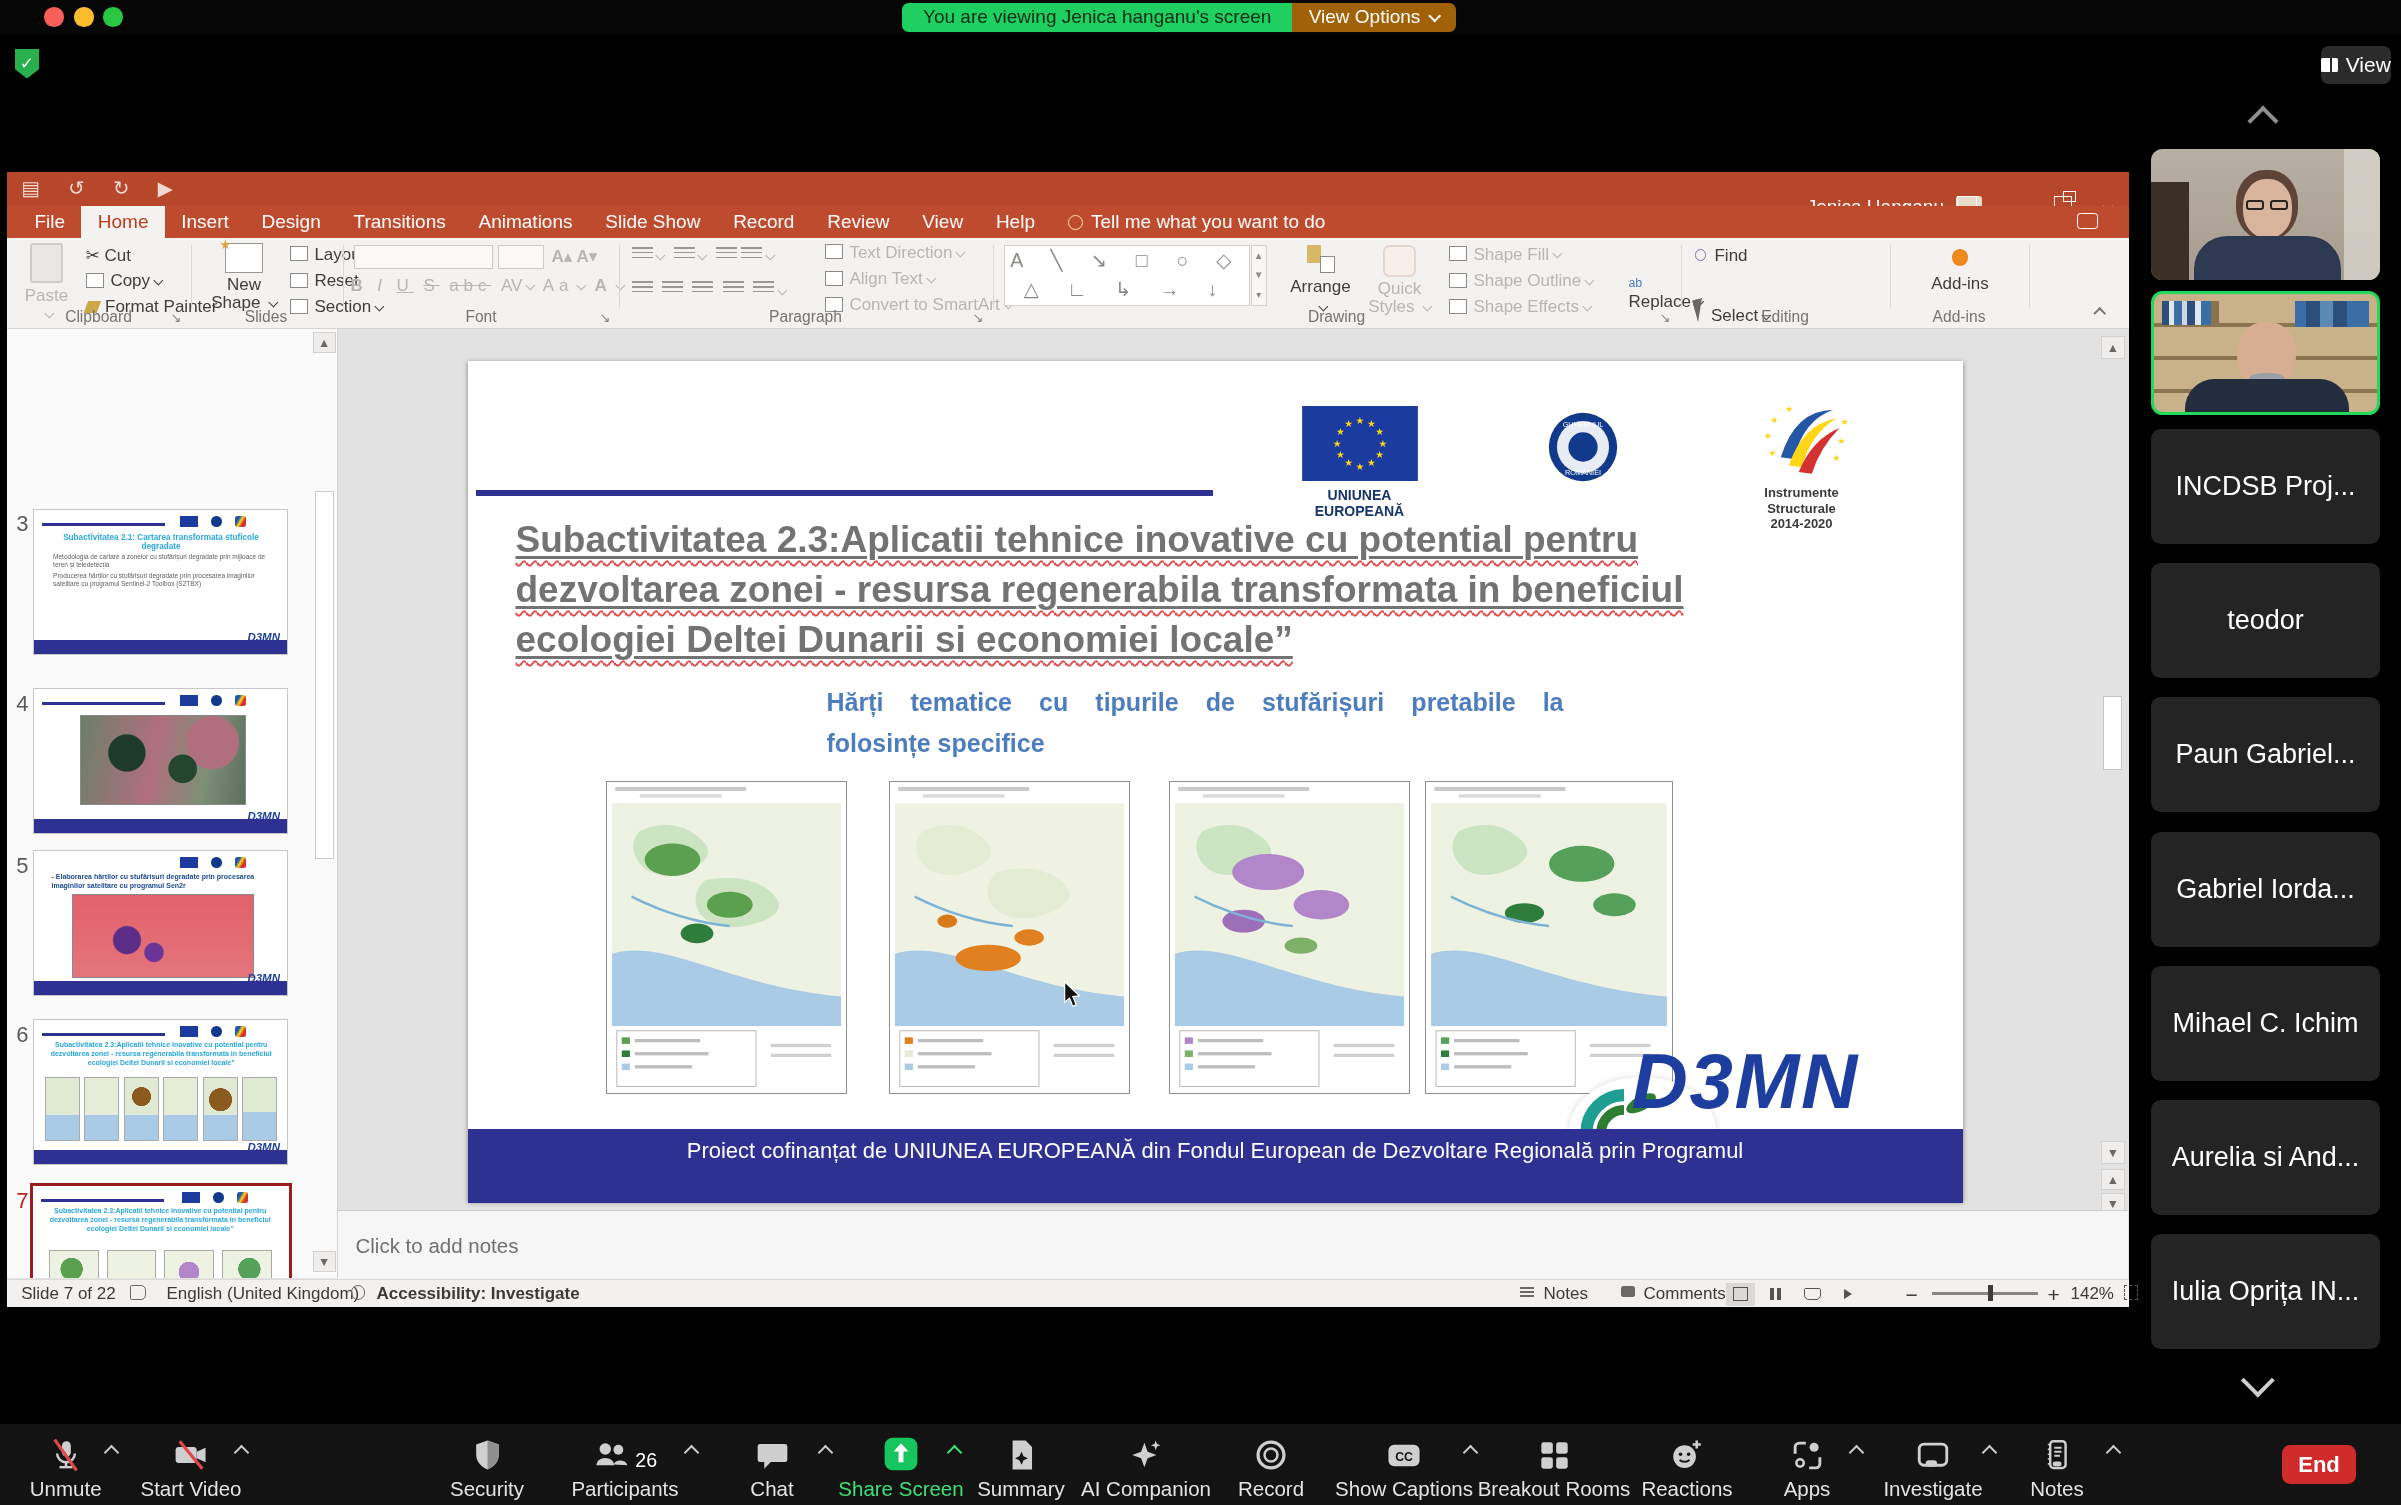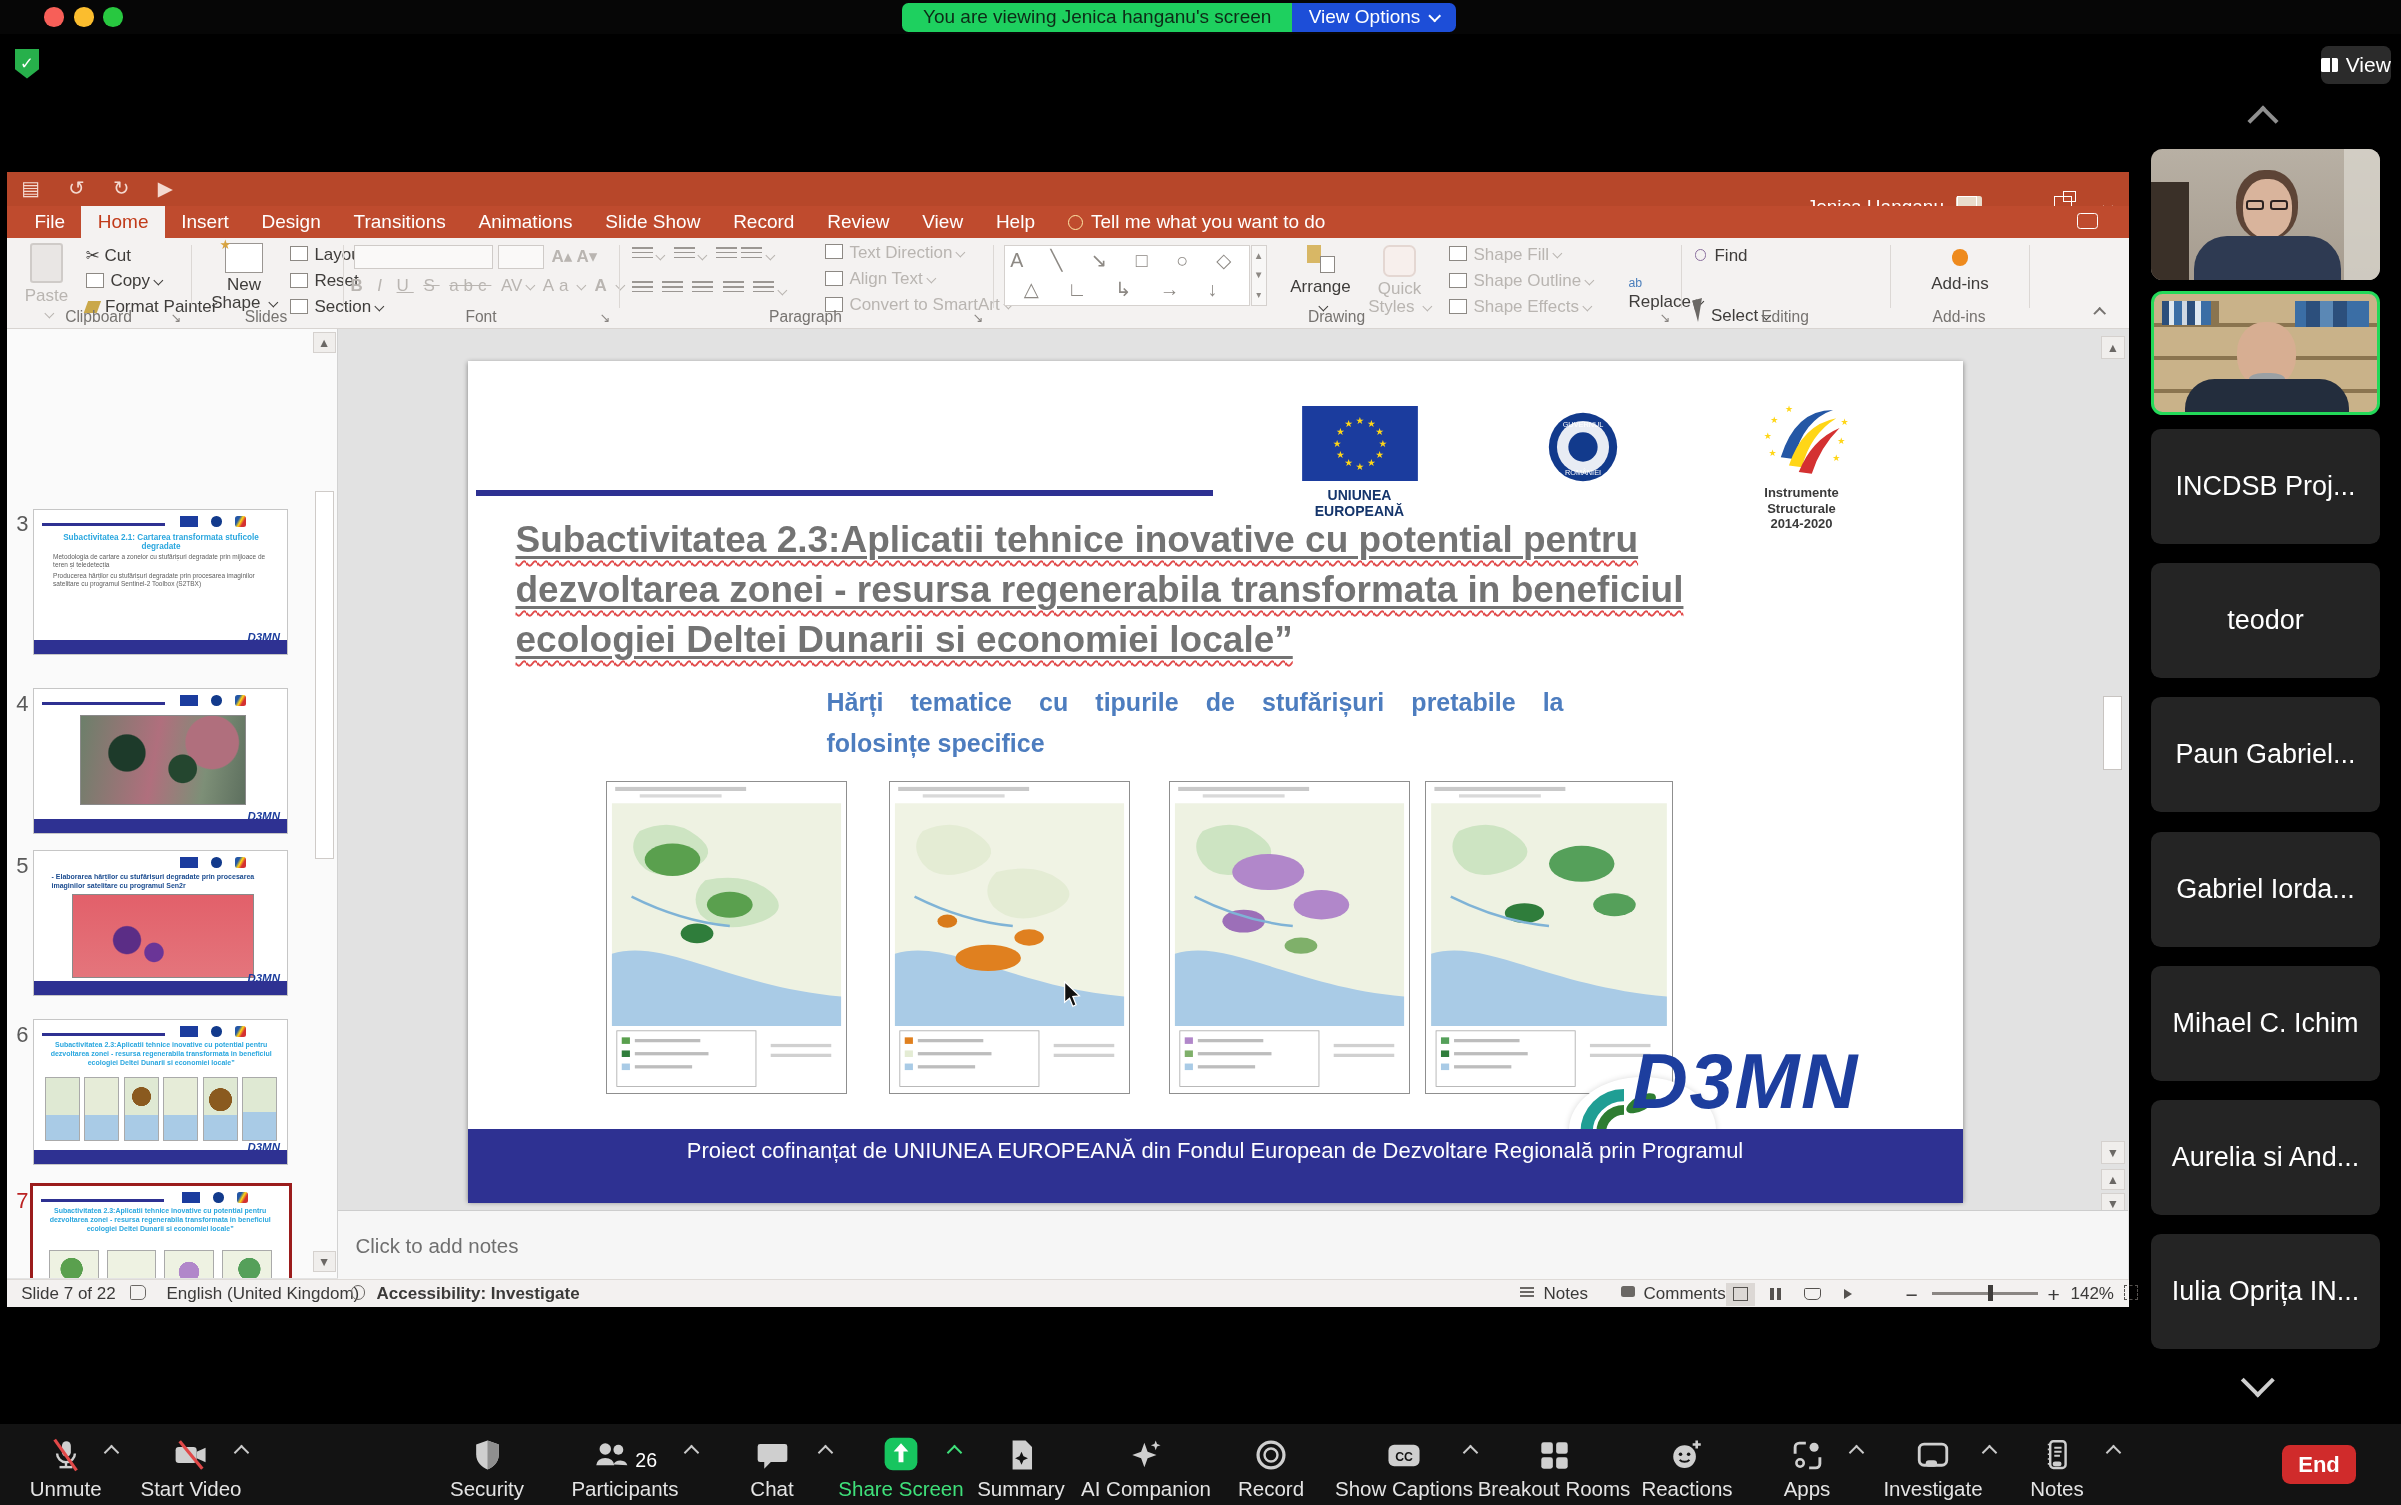--- a/index.html
+++ b/index.html
@@ -4,21 +4,21 @@
 <style>
   html,body{margin:0;padding:0;background:#000;width:2401px;height:1505px;overflow:hidden;
     font-family:"Liberation Sans","DejaVu Sans",sans-serif;}
   .a{position:absolute;box-sizing:border-box;}
   .flex{display:flex;align-items:flex-start;margin-top:24px;}
   
   .menubar{left:0;top:0;width:2401px;height:34px;background:#060606;}
   .dot{width:19.6px;height:19.6px;border-radius:50%;top:7.4px;}
   .banner{left:902px;top:2.5px;height:29.5px;border-radius:6.5px;overflow:hidden;display:flex;}
   .banner-green{background:#1ed05f;color:#0d2b17;font-size:19px;padding:0 21px;display:flex;align-items:center;}
-  .banner-dark{background:#1d4ed8;color:#fff;font-size:19px;padding:0 16.4px;display:flex;align-items:center;gap:9.8px;}
+  .banner-dark{background:#a16207;color:#fff;font-size:19px;padding:0 16.4px;display:flex;align-items:center;gap:9.8px;}
   .chev{display:inline-block;border-left:2.5px solid currentColor;border-top:2.5px solid currentColor;width:9px;height:9px;}
   .chev.up{transform:rotate(45deg);} .chev.dn{transform:rotate(225deg);}
   
   .viewbtn{left:2321px;top:46px;width:70px;height:38px;background:#2b2b2b;border-radius:7.4px;color:#fff;font-size:21px;display:flex;align-items:center;justify-content:center;gap:8.2px;}
   
   .win{left:6.5px;top:172px;width:2122px;height:1134px;background:#e3e3e3;}
   .tbar{left:0;top:0;width:2122px;height:34px;background:#b7472a;color:#fff;}
   .qat{color:#f4d9d0;font-size:19.6px;letter-spacing:11.5px;left:14.7px;top:4.9px;}
   .tabs{left:0;top:34px;width:2122px;height:32px;background:#bf4b2e;color:#fff;font-size:19px;display:flex;align-items:stretch;padding-left:11.5px;}
   .tab{padding:0 16.4px;display:flex;align-items:center;}

